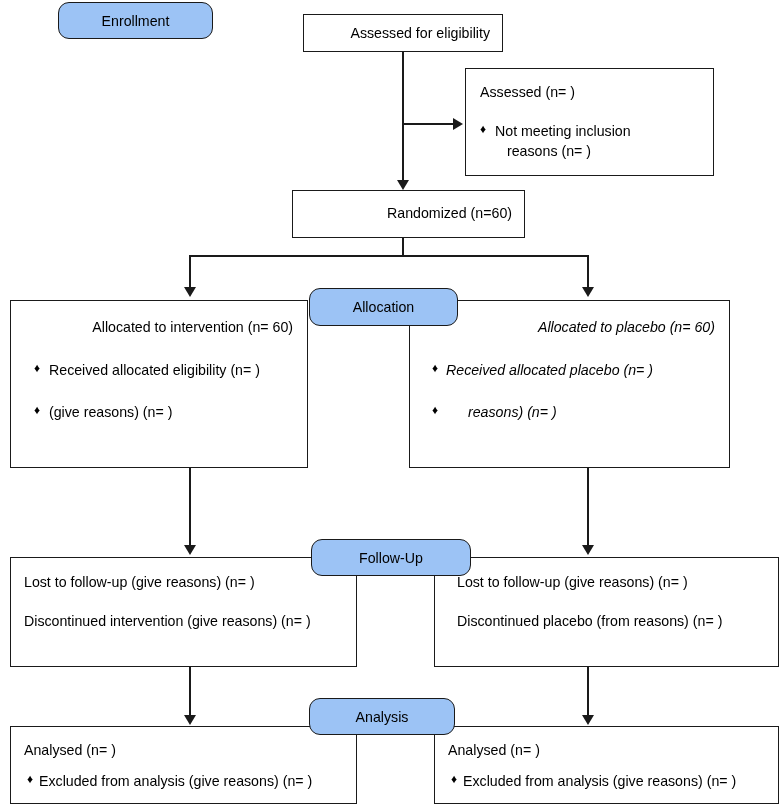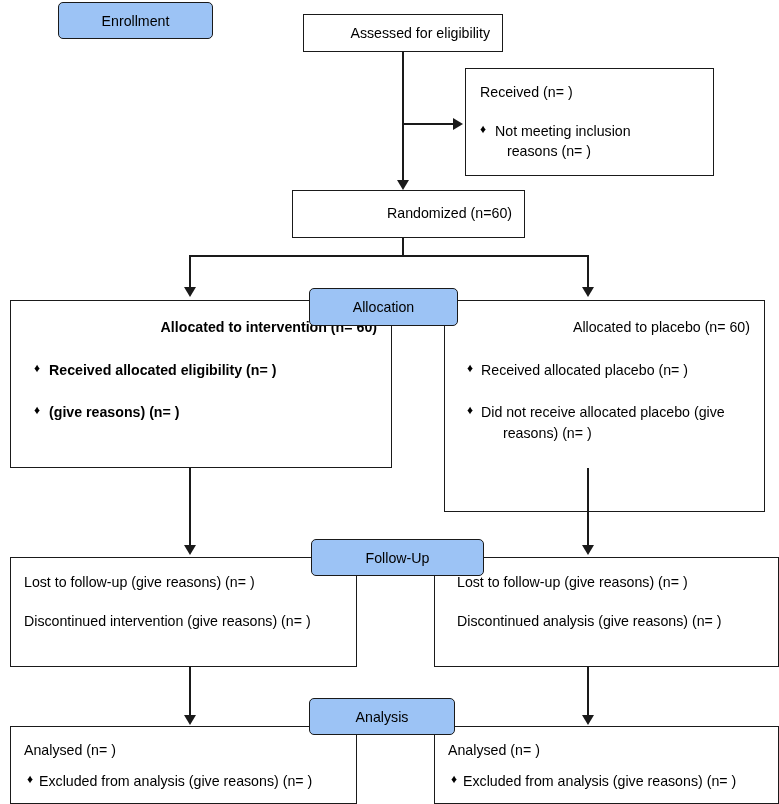--- a/index.html
+++ b/index.html
@@ -65,21 +65,21 @@
   .gap-sm { height: 10px; }
   .gap-md { height: 18px; }
   .gap-lg { height: 22px; }
 
   
   .pill {
     position: absolute;
     box-sizing: border-box;
     background: #9CC3F5;
     border: 1.7px solid #1a1a1a;
-    border-radius: 5px;
+    border-radius: 11px;
     display: flex;
     align-items: center;
     justify-content: center;
     font-size: 14.2px;
     color: #000000;
     z-index: 5;
   }
 
   
   .vline, .hline {
@@ -120,21 +120,21 @@
   </div>
 
   <div class="vline" style="left:402px; top:52px; height:134px;"></div>
   <div class="arrow-down" style="left:397px; top:180px;"></div>
 
   <div class="hline" style="left:402px; top:123px; width:53px;"></div>
   <div class="arrow-right" style="left:453px; top:118px;"></div>
 
   <div class="box" style="left:465px; top:68px; width:249px; height:108px;">
     <div class="inner t-left" style="padding:13px 14px;">
-      <div class="line">Received (n=  )</div>
+      <div class="line">Assessed (n=  )</div>
       <div class="gap-md"></div>
       <div class="bullet">
         <span class="dia">♦</span>
         <span>Not meeting inclusion</span>
         <span class="cont">reasons (n=  )</span>
       </div>
     </div>
   </div>
 
   <div class="box" style="left:292px; top:190px; width:233px; height:48px;">
@@ -143,48 +143,47 @@
     </div>
   </div>
 
   <div class="vline" style="left:402px; top:238px; height:18px;"></div>
   <div class="hline" style="left:189px; top:255px; width:400px;"></div>
   <div class="vline" style="left:189px; top:255px; height:35px;"></div>
   <div class="arrow-down" style="left:184px; top:287px;"></div>
   <div class="vline" style="left:587px; top:255px; height:35px;"></div>
   <div class="arrow-down" style="left:582px; top:287px;"></div>
 
-  <div class="box" style="left:10px; top:300px; width:382px; height:168px;font-weight:bold;">
+  <div class="box" style="left:10px; top:300px; width:298px; height:168px;">
     <div class="inner" style="padding:16px 14px;">
       <div class="line t-center">Allocated to intervention (n= 60)</div>
       <div class="gap-lg"></div>
       <div class="bullet" style="padding-left:24px;">
         <span class="dia" style="left:9px;">♦</span>
         <span>Received allocated eligibility (n=  )</span>
       </div>
       <div class="gap-lg"></div>
       <div class="bullet" style="padding-left:24px;">
         <span class="dia" style="left:9px;">♦</span>
         <span class="cont" style="text-align:left; padding-left:0;">(give reasons) (n=  )</span>
       </div>
     </div>
   </div>
 
-  <div class="box" style="left:444px; top:300px; width:321px; height:212px;">
+  <div class="box" style="left:409px; top:300px; width:321px; height:168px;font-style:italic;">
     <div class="inner" style="padding:16px 14px;">
       <div class="line t-center">Allocated to placebo (n= 60)</div>
       <div class="gap-lg"></div>
       <div class="bullet" style="padding-left:22px;">
         <span class="dia" style="left:8px;">♦</span>
         <span>Received allocated placebo (n=  )</span>
       </div>
       <div class="gap-lg"></div>
       <div class="bullet" style="padding-left:22px;">
         <span class="dia" style="left:8px;">♦</span>
-        <span>Did not receive allocated placebo (give</span>
         <span class="cont" style="padding-left:22px;">reasons) (n=  )</span>
       </div>
     </div>
   </div>
 
   <div class="pill" style="left:309px; top:288px; width:149px; height:38px;">
     <span>Allocation</span>
   </div>
 
   <div class="vline" style="left:189px; top:468px; height:80px;"></div>
@@ -197,25 +196,25 @@
       <div class="line">Lost to follow-up (give reasons) (n=  )</div>
       <div class="gap-md"></div>
       <div class="line">Discontinued intervention (give reasons) (n=  )</div>
     </div>
   </div>
 
   <div class="box" style="left:434px; top:557px; width:345px; height:110px;">
     <div class="inner t-left" style="padding:14px 22px;">
       <div class="line">Lost to follow-up (give reasons) (n=  )</div>
       <div class="gap-md"></div>
-      <div class="line">Discontinued analysis (give reasons) (n=  )</div>
-    </div>
-  </div>
-
-  <div class="pill" style="left:311px; top:539px; width:173px; height:37px;">
+      <div class="line">Discontinued placebo (from reasons) (n=  )</div>
+    </div>
+  </div>
+
+  <div class="pill" style="left:311px; top:539px; width:160px; height:37px;">
     <span>Follow-Up</span>
   </div>
 
   <div class="vline" style="left:189px; top:667px; height:54px;"></div>
   <div class="arrow-down" style="left:184px; top:715px;"></div>
   <div class="vline" style="left:587px; top:667px; height:54px;"></div>
   <div class="arrow-down" style="left:582px; top:715px;"></div>
 
   <div class="box" style="left:10px; top:726px; width:347px; height:78px;">
     <div class="inner t-left" style="padding:13px 13px;">

